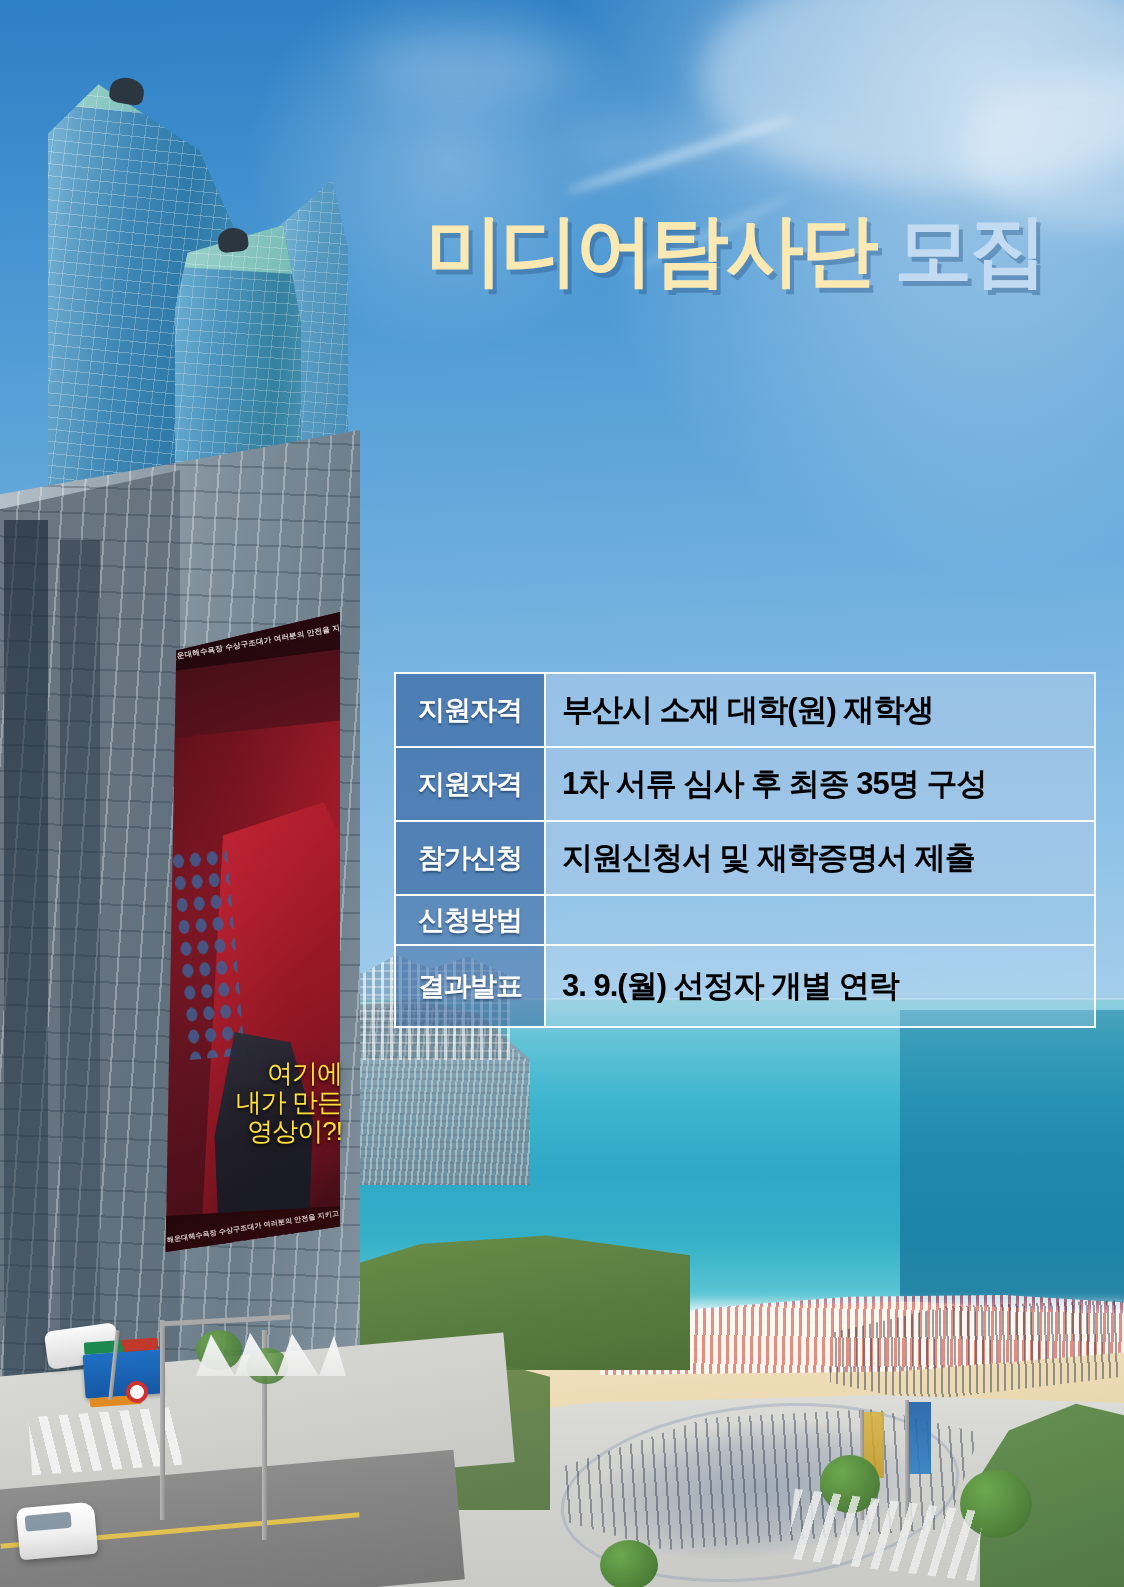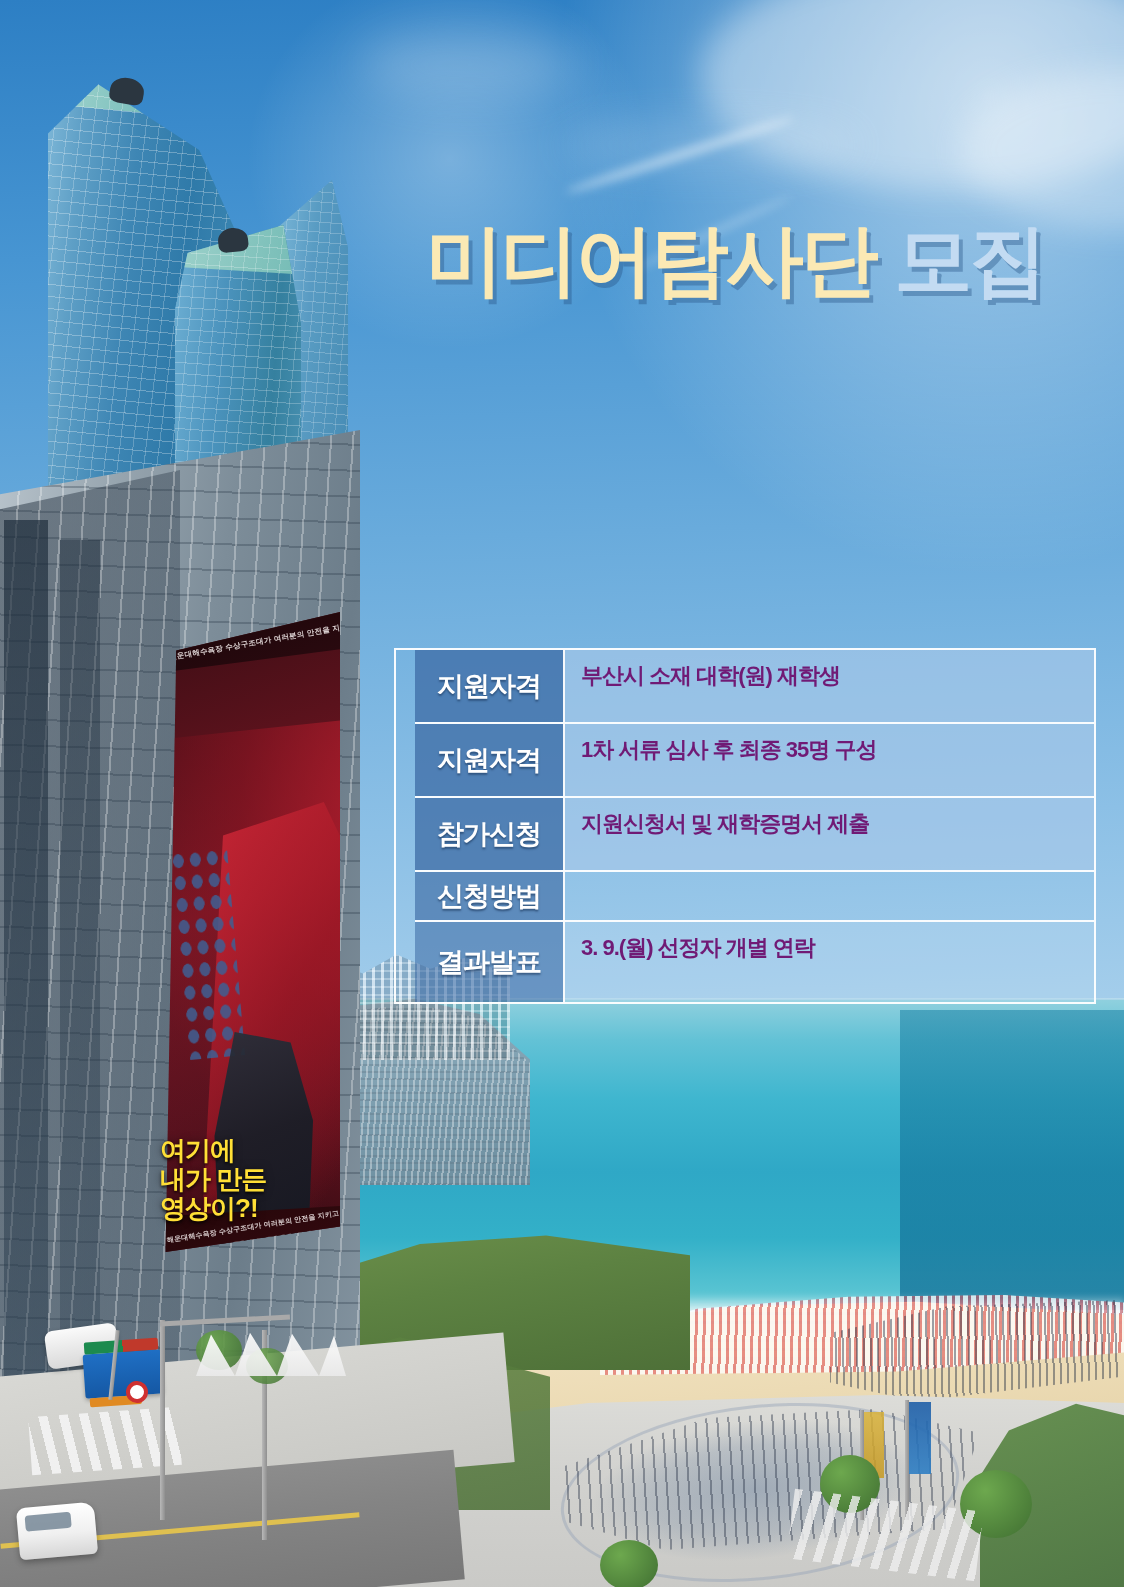--- a/index.html
+++ b/index.html
@@ -320,23 +320,23 @@
     clip-path:polygon(0% 22%, 100% 0%, 100% 100%, 2% 100%);
   }
   .bb-bottombar span{
     position:absolute; left:4px; top:16px; width:172px;
     transform:rotate(-9deg);
     color:#e6dcdc; font-size:7px; font-weight:bold; letter-spacing:.2px;
     text-align:center; white-space:nowrap; opacity:.9;
   }
   
   .bb-call{
-    position:absolute; left:160px; top:1136px; width:182px;
-    text-align:left; z-index:8;
-    color:#ffdf36; font-size:26px; font-weight:bold; line-height:1.12;
+    position:absolute; left:160px; top:1059px; width:182px;
+    text-align:right; z-index:8;
+    color:#ffdf36; font-size:26px; font-weight:normal; line-height:1.12;
     letter-spacing:-1px;
     text-shadow:0 2px 3px rgba(0,0,0,.75), 0 0 8px rgba(0,0,0,.5);
   }
 
   
   .tBack{
     position:absolute; left:300px; top:560px; width:60px; height:340px;
     background:linear-gradient(95deg,#9cc4dc,#6fa5c5);
     clip-path:polygon(0% 6%, 100% 0%, 100% 100%, 0% 100%);
     opacity:.9;
@@ -353,56 +353,56 @@
 
   
   .headline{ position:absolute; left:370px; top:208px; width:730px; text-align:center; z-index:20; }
   .hl1{
     font-size:69px; font-weight:bold; line-height:1.06; letter-spacing:-2px;
     color:#c3dbf2;
     text-shadow:4px 5px 0 rgba(40,85,135,.38);
   }
   .hl2{
     font-size:78px; font-weight:bold; line-height:1.08; letter-spacing:-3px;
-    margin-top:10px;
+    margin-top:0;
   }
   .hl2 .accent{
     color:#fbe9b4;
     text-shadow:4px 5px 0 rgba(40,85,135,.40);
   }
   .hl2 .plain{
     color:#c3dbf2;
     text-shadow:4px 5px 0 rgba(40,85,135,.40);
   }
   .hl3{
     font-size:41px; font-weight:bold; letter-spacing:-1.5px; margin-top:6px;
     color:#1f51a0;
     text-shadow:0 1px 0 rgba(255,255,255,.30);
   }
 
   
   .info{
-    position:absolute; left:394px; top:648px; width:702px; z-index:20;
+    position:absolute; left:394px; top:672px; width:702px; z-index:20;
     border:2px solid rgba(255,255,255,.95);
-    display:flex; flex-direction:column;padding-left:19px;
+    display:flex; flex-direction:column;
   }
   .row{ display:flex; border-bottom:2px solid rgba(255,255,255,.95); }
   .row:last-child{ border-bottom:none; }
   .lbl{
     flex:0 0 150px; display:flex; align-items:center; justify-content:center;
     background:rgba(58,104,162,.72);
     border-right:2px solid rgba(255,255,255,.95);
     color:#ffffff; font-size:27px; font-weight:bold; letter-spacing:-1px;
     text-shadow:0 2px 2px rgba(20,45,80,.55);
     padding:6px 4px;
   }
   .val{
-    flex:1; display:flex; flex-direction:column; 
+    flex:1; display:flex; flex-direction:column; justify-content:center;
     background:rgba(168,200,232,.62);
-    color:#701a75; font-size:22px; font-weight:bold; letter-spacing:-1px;
+    color:#000000; font-size:31px; font-weight:bold; letter-spacing:-1px;
     padding:12px 0 12px 16px; line-height:1.25;
   }
 
   .r1 .val{ min-height:72px; }
   .r2 .val{ min-height:72px; }
   .r3 .val{ min-height:72px; }
   .r4{ }
   .r4 .valstack{ flex:1; display:flex; flex-direction:column; }
   .r4 .sub{
     display:flex; align-items:center; min-height:68px;

